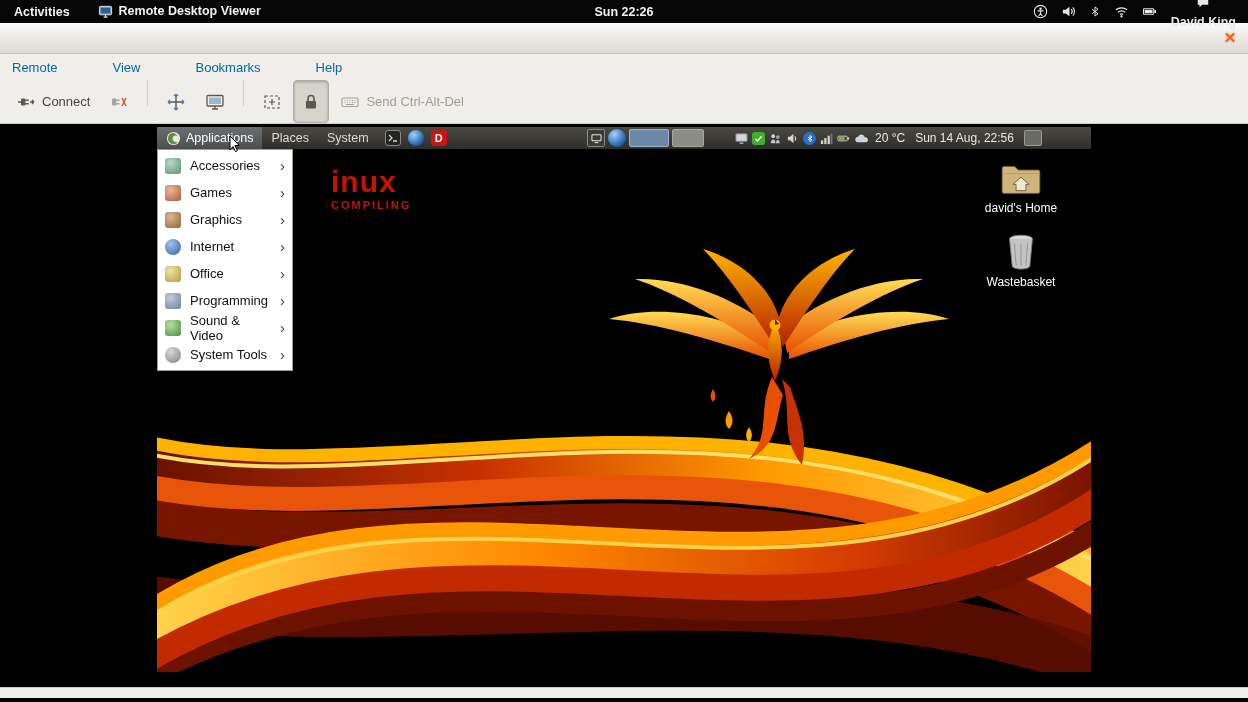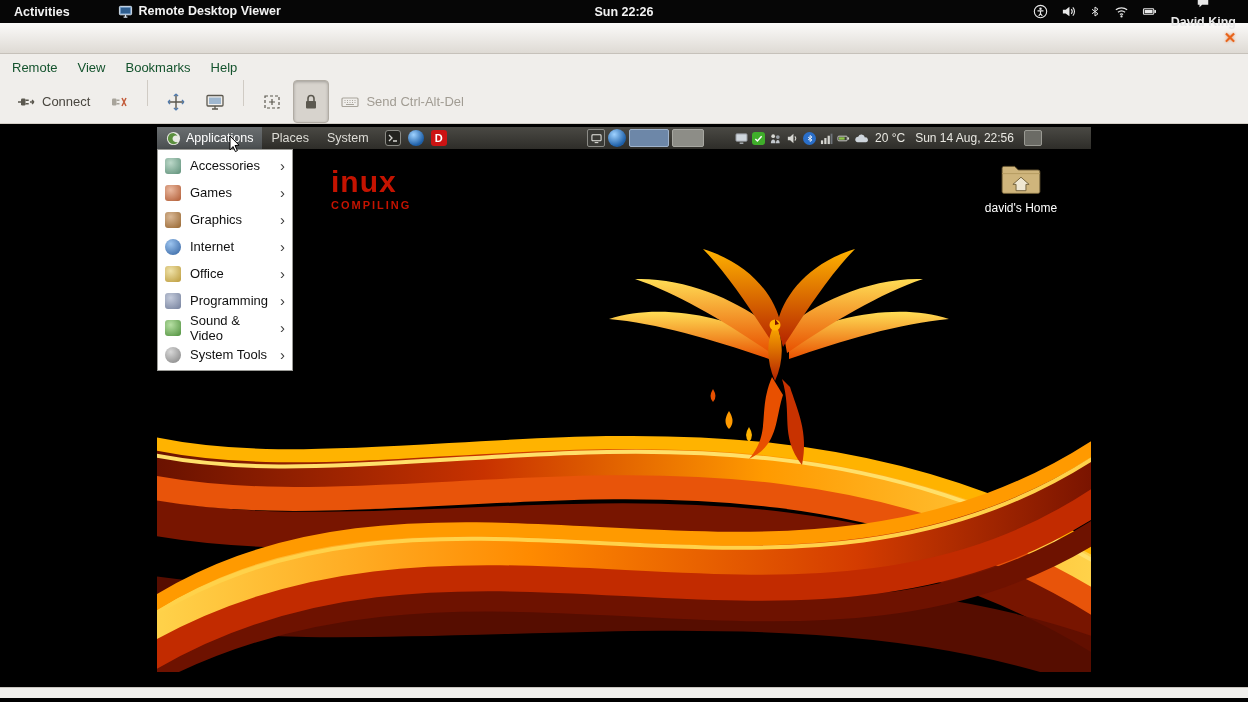--- a/index.html
+++ b/index.html
@@ -1,37 +1,37 @@
 <!DOCTYPE html>
 <html><head>
 <meta charset="utf-8">
 <style>
   * { margin:0; padding:0; box-sizing:border-box; }
   body { background:#000; font-family:"Liberation Sans", sans-serif; }
   .screen { position:relative; width:1248px; height:702px; background:#000; overflow:hidden; }
 
   
   .shell-bar { position:absolute; top:0; left:0; width:100%; height:23px; background:#060606;
-    color:#f2f2f2; display:flex; align-items:center; font-size:12.5px; font-weight:bold; z-index:50;gap:20px; }
+    color:#f2f2f2; display:flex; align-items:center; font-size:12.5px; font-weight:bold; z-index:50; }
   .shell-activities { padding:0 14px; height:100%; display:flex; align-items:center; }
   .shell-focused { display:flex; align-items:flex-start; gap:6px; margin-left:14px; }
   .shell-clock { position:absolute; left:50%; transform:translateX(-50%); }
   .shell-right { margin-left:auto; display:flex; align-items:center; gap:13px; padding-right:12px; color:#e8e8e8; }
   .shell-user { display:flex; align-items:center; gap:6px;flex-direction:column; }
   .sicon { display:inline-flex; align-items:center; }
 
   
   .titlebar { position:absolute; top:23px; left:0; width:100%; height:31px;
     background:linear-gradient(#fbfaf9,#dedad4); border-bottom:1px solid #c6c1ba;
     display:flex; align-items:center; justify-content:center; font-size:13px; font-weight:bold; color:#3a3733; }
   .close-btn { position:absolute; right:8px; top:5px; width:20px; height:20px; display:flex;
     align-items:center; justify-content:center; color:#e8641b; font-weight:bold; font-size:15px;
     text-shadow:0 0 3px rgba(232,100,27,.6); cursor:default; }
   .menubar { position:absolute; top:54px; left:0; width:100%; height:26px; background:#f0eeeb;
-    display:flex; align-items:center; font-size:13px; color:#14532d; padding-left:2px; }
+    display:flex; align-items:center; font-size:13px; color:#0369a1; padding-left:2px;gap:35px; }
   .menu-entry { padding:4px 10px; }
   .toolbar { position:absolute; top:80px; left:0; width:100%; height:44px; background:#f0eeeb;
     border-bottom:1px solid #d3cec7; display:flex; padding-left:8px; gap:3px;
     font-size:13px; color:#49463f; }
   .tbtn { display:flex; align-items:center; gap:6px; padding:6px 7px; border-radius:4px;
     border:1px solid transparent; color:#49463f; }
   .tbtn.pressed { background:#d7d3cd; border-color:#b1aca4; box-shadow:inset 0 1px 3px rgba(0,0,0,.25); }
   .tbtn.disabled { color:#a19c93; }
   .tsep { width:1px; height:26px; background:#d0cbc4; margin:0 7px; }
   .ticon { color:#5b584f; display:inline-flex; }
@@ -442,20 +442,30 @@
       <div class="desk-icon desk-home">
         <span class="glyph">
           <svg viewBox="0 0 48 40" width="44" height="36">
               <path d="M3 8a2 2 0 012-2h12l4 4h22a2 2 0 012 2v22a2 2 0 01-2 2H5a2 2 0 01-2-2z" fill="#cfb57c" stroke="#6b5a33"></path>
               <path d="M3 14h42" stroke="#b49a60"></path>
               <path d="M24 18l-9 8h3.5v7h11v-7H33z" fill="#efe7d2" stroke="#6b5a33"></path>
             </svg>
         </span>
         <span>david's Home</span>
       </div>
+      <div class="desk-icon desk-trash">
+        <span class="glyph">
+          <svg viewBox="0 0 34 42" width="30" height="38">
+              <ellipse cx="17" cy="6" rx="13" ry="4" fill="#dcdcdc" stroke="#7a7a7a"></ellipse>
+              <path d="M4 6l3 31c0 2 5.5 3.4 10 3.4s10-1.4 10-3.4l3-31" fill="#c3c3c3" stroke="#7a7a7a"></path>
+              <path d="M9.5 11l2 25M17 12v25M24.5 11l-2 25" stroke="#8f8f8f" fill="none"></path>
+        </svg>
+          </span>
+        <span>Wastebasket</span>
+      </div>
 
       <span class="cursor">
         <svg viewBox="0 0 12 18" width="12" height="18">
             <path d="M1 1l9 9.2-4 .4 2.4 5-2 1-2.4-5L1 15z" fill="#fff" stroke="#000" stroke-width="1"></path>
           </svg>
       </span>
 
     </div>
   </div>
 

